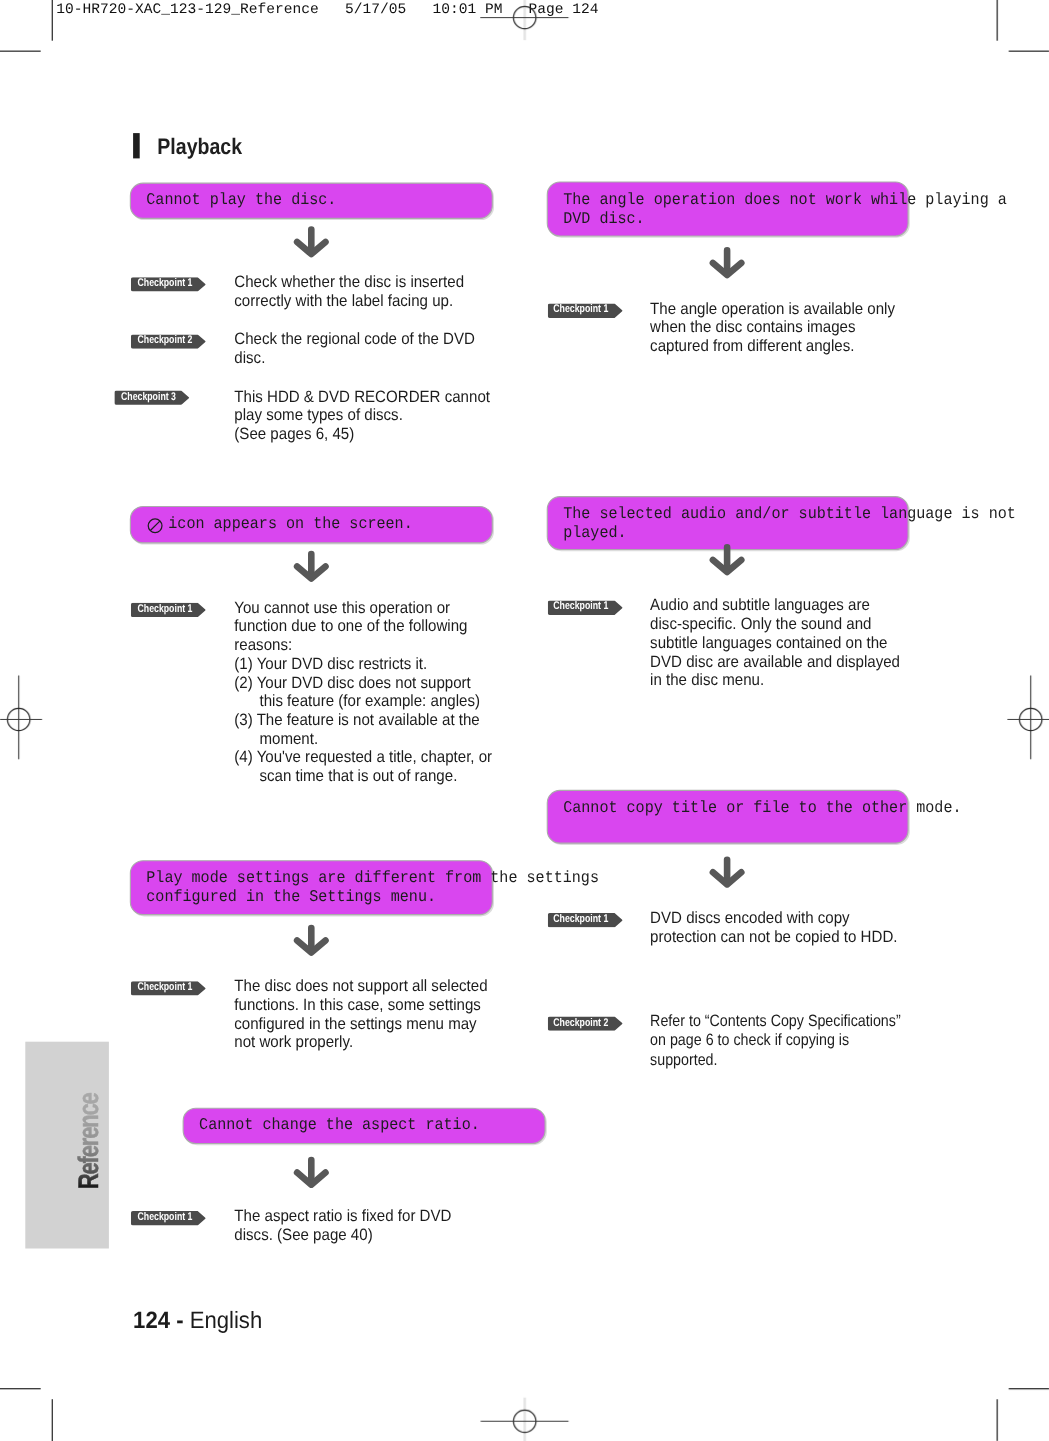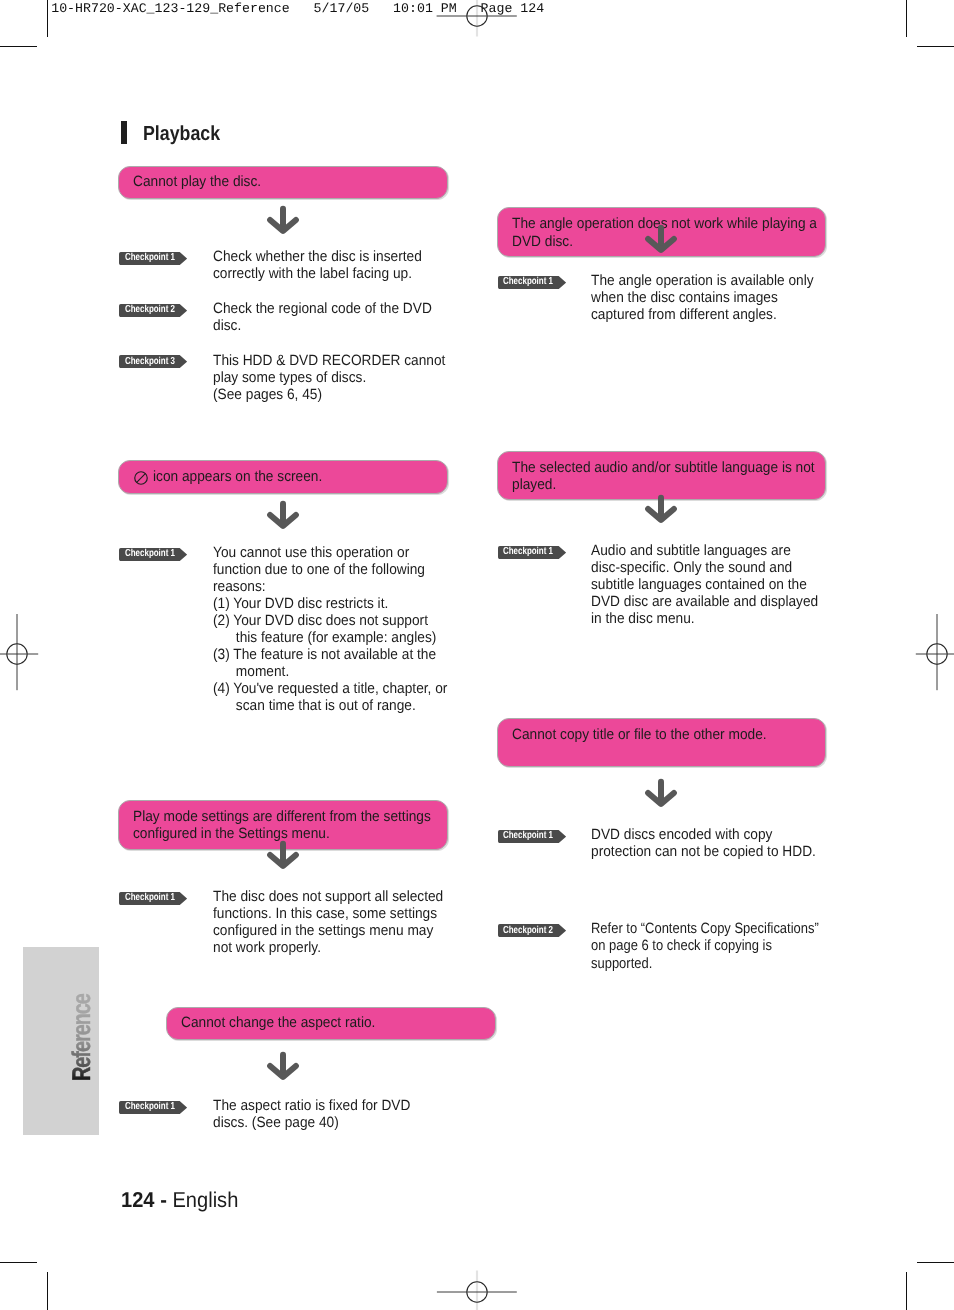--- a/index.html
+++ b/index.html
@@ -17,22 +17,22 @@
 
   
   .regmark{position:absolute;}
 
   
   .hdg-bar{position:absolute;left:120.9px;top:120.9px;width:6.4px;height:22.9px;background:#1f1f1f;}
   .hdg-txt{position:absolute;left:143.3px;top:123.1px;font-size:20.4px;line-height:22.8px;font-weight:bold;color:#1f1f1f;
            transform:scaleX(0.872);transform-origin:left top;white-space:nowrap;}
 
   
-  .qbox{position:absolute;background:#ec4899;border:1.15px solid #ababab;border-radius:12px;box-sizing:border-box;
-        box-shadow:1.1px 1.1px 0 0 #dcdcdc;}
+  .qbox{position:absolute;background:#d946ef;border:1.15px solid #ababab;border-radius:12px;box-sizing:border-box;
+        box-shadow:1.1px 1.1px 0 0 #dcdcdc;font-family:Liberation Mono, monospace;}
   .qtext{position:absolute;font-size:14.9px;color:#1c1c1c;white-space:pre;line-height:17.4px;
          transform:scaleX(0.921);transform-origin:left top;}
 
   
   .arrow{position:absolute;}
 
   
   .cptag{position:absolute;}
   .cptag .lbl{position:absolute;left:5.5px;top:-0.63px;font-size:10.2px;font-weight:bold;color:#ffffff;
               line-height:13.2px;transform:scaleX(0.781);transform-origin:left top;white-space:nowrap;}
@@ -115,21 +115,21 @@
             <div class="cptag" style="left: 119px; top: 303.5px;">
               <svg width="68.2" height="13.1" viewBox="0 0 68.2 13.1" style="display: block;">
                 <path d="M1.8 0 L60.7 0 L68.2 6.55 L60.7 13.1 L1.8 13.1 A1.8 1.8 0 0 1 0 11.3 L0 1.8 A1.8 1.8 0 0 1 1.8 0 Z" fill="#4a4a4a"></path>
               </svg>
               <div class="lbl">Checkpoint 2</div>
             </div>
             <div class="cptxt" style="left: 212.8px; top: 300.75px;">Check the regional code of the DVD
 disc.</div>
           </div>
           <div>
-            <div class="cptag" style="left: 119px; top: 355.3px;">
+            <div class="cptag" style="left: 104px; top: 355.3px;">
               <svg width="68.2" height="13.1" viewBox="0 0 68.2 13.1" style="display: block;">
                 <path d="M1.8 0 L60.7 0 L68.2 6.55 L60.7 13.1 L1.8 13.1 A1.8 1.8 0 0 1 0 11.3 L0 1.8 A1.8 1.8 0 0 1 1.8 0 Z" fill="#4a4a4a"></path>
               </svg>
               <div class="lbl">Checkpoint 3</div>
             </div>
             <div class="cptxt" style="left: 212.8px; top: 352.55px;">This HDD &amp; DVD RECORDER cannot
 play some types of discs.
 (See pages 6, 45)</div>
           </div>
         </div>
@@ -160,21 +160,21 @@
 (1) Your DVD disc restricts it.
 (2) Your DVD disc does not support
       this feature (for example: angles)
 (3) The feature is not available at the
       moment.
 (4) You've requested a title, chapter, or
       scan time that is out of range.</div>
           </div>
         </div>
         <div>
-          <div class="qbox" style="left: 118px; top: 800px; width: 329.8px; height: 49.5px;">
+          <div class="qbox" style="left: 118px; top: 782px; width: 329.8px; height: 49.5px;">
             <div class="qtext" style="left: 14.2px; top: 7.8px;">Play mode settings are different from the settings
 configured in the Settings menu.</div>
           </div>
           <svg width="34" height="32" viewBox="0 0 34 32" class="arrow" style="left: 265.7px; top: 839.3px;">
             <g stroke="#585858" fill="none" stroke-linecap="round" stroke-linejoin="round">
               <path d="M17 4.65 L17 25.4" stroke-width="6.0"></path>
               <path d="M4.1 16.0 L17 27.0 L29.9 16.0" stroke-width="6.0"></path>
             </g>
           </svg>
           <div>
@@ -207,21 +207,21 @@
               </svg>
               <div class="lbl">Checkpoint 1</div>
             </div>
             <div class="cptxt" style="left: 212.8px; top: 1098.15px;">The aspect ratio is fixed for DVD
 discs. (See page 40)</div>
           </div>
         </div>
       </div>
       <div>
         <div>
-          <div class="qbox" style="left: 496.5px; top: 165.4px; width: 329.6px; height: 49.6px; margin-top: 42px;">
+          <div class="qbox" style="left: 496.5px; top: 165.4px; width: 329.6px; height: 49.6px;">
             <div class="qtext" style="left: 14.2px; top: 7.8px;">The angle operation does not work while playing a
 DVD disc.</div>
           </div>
           <svg width="34" height="32" viewBox="0 0 34 32" class="arrow" style="left: 644.1px; top: 223.4px;">
             <g stroke="#585858" fill="none" stroke-linecap="round" stroke-linejoin="round">
               <path d="M17 4.65 L17 25.4" stroke-width="6.0"></path>
               <path d="M4.1 16.0 L17 27.0 L29.9 16.0" stroke-width="6.0"></path>
             </g>
           </svg>
           <div>

